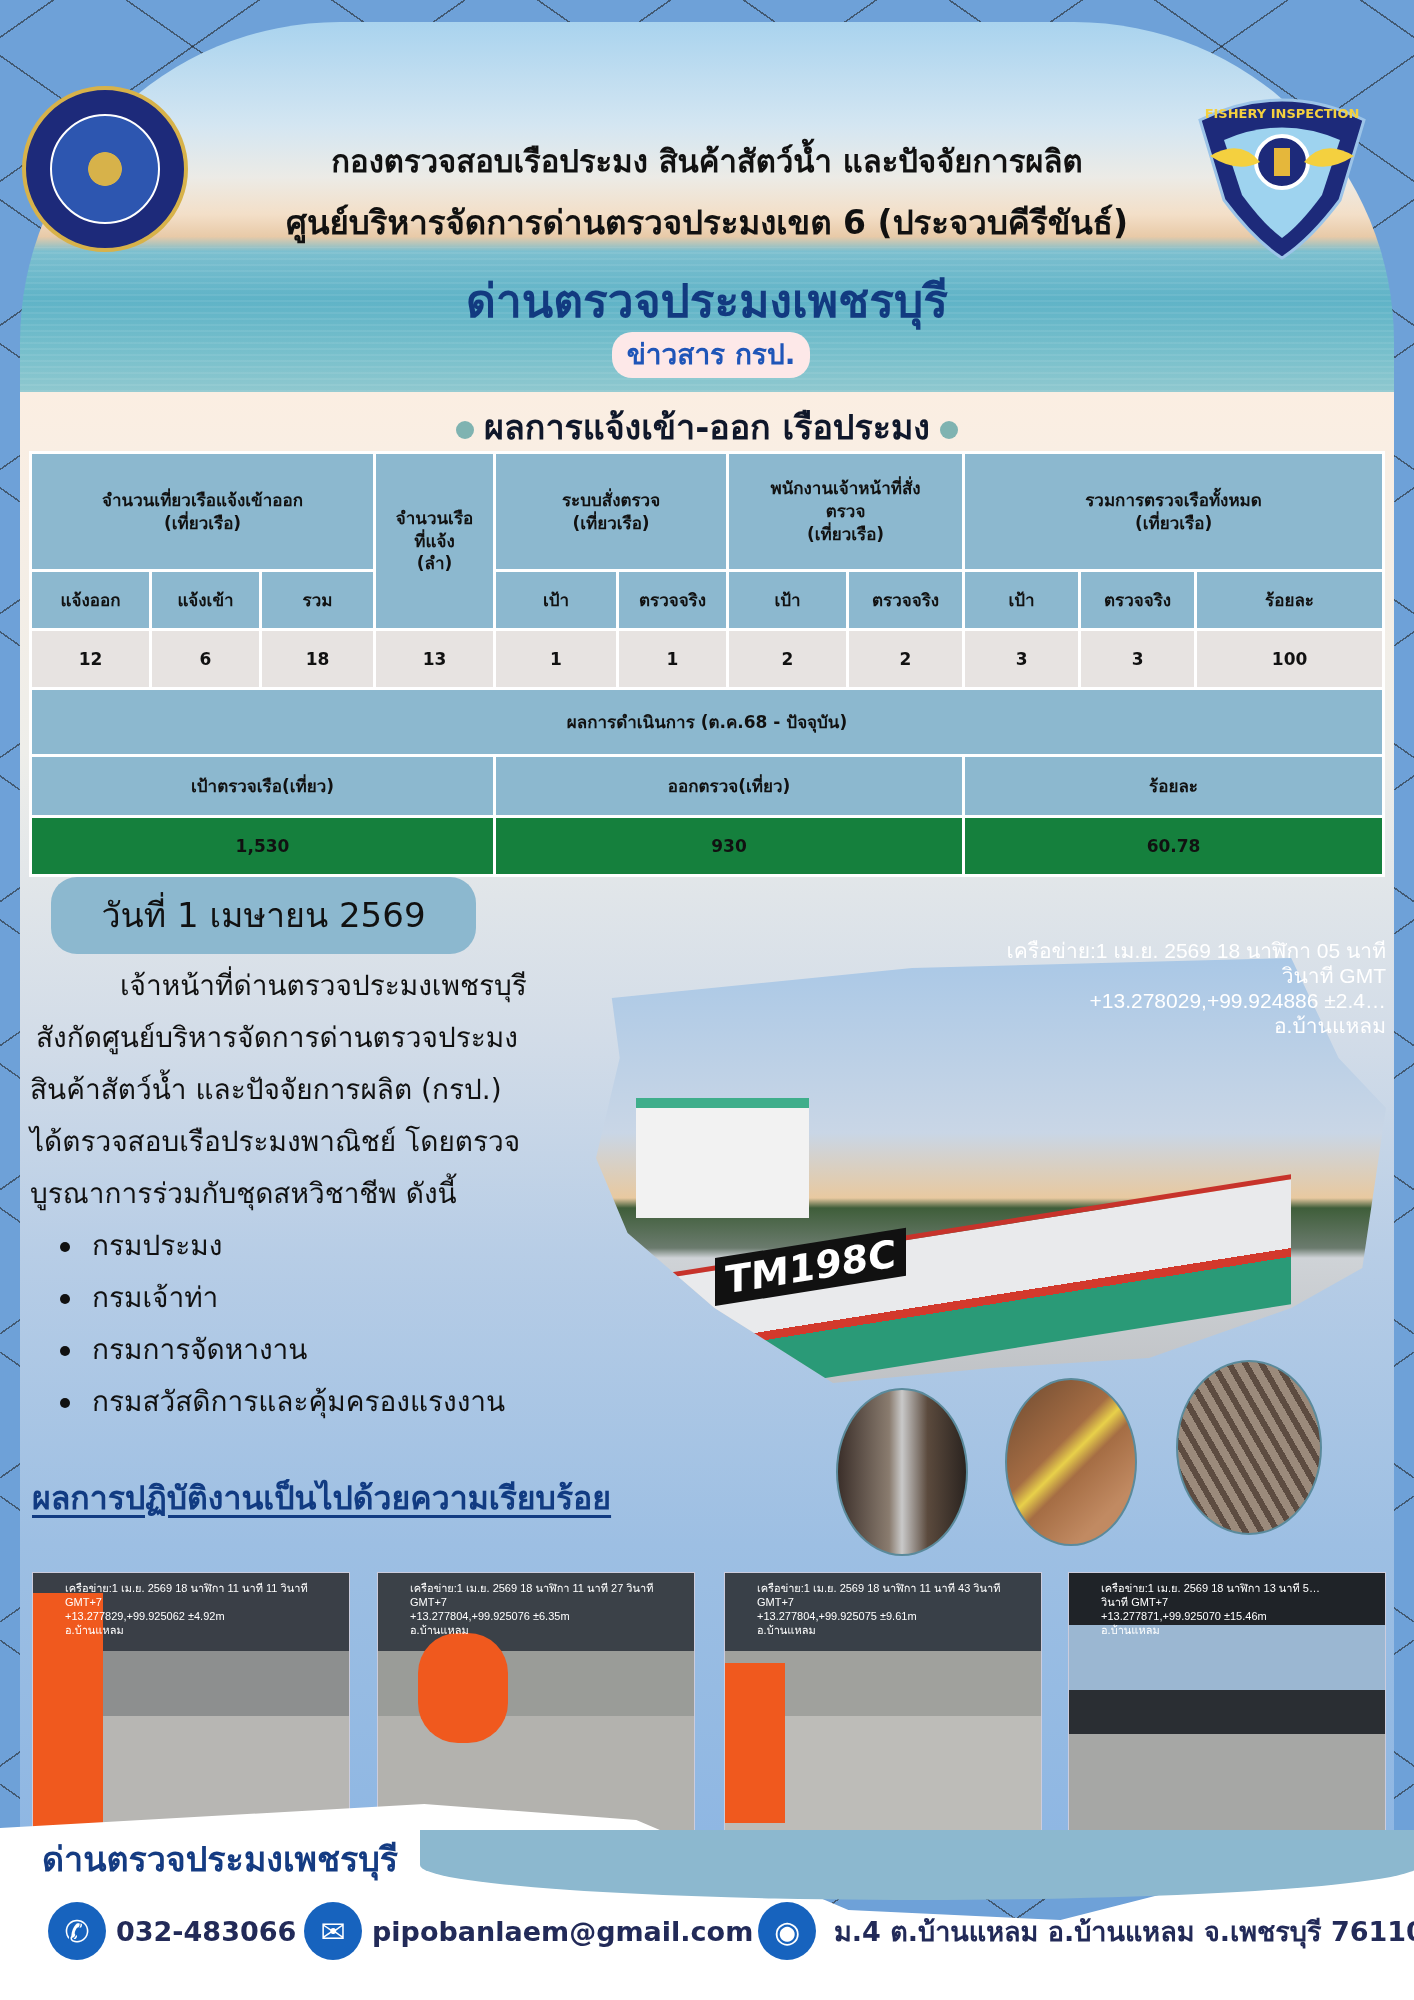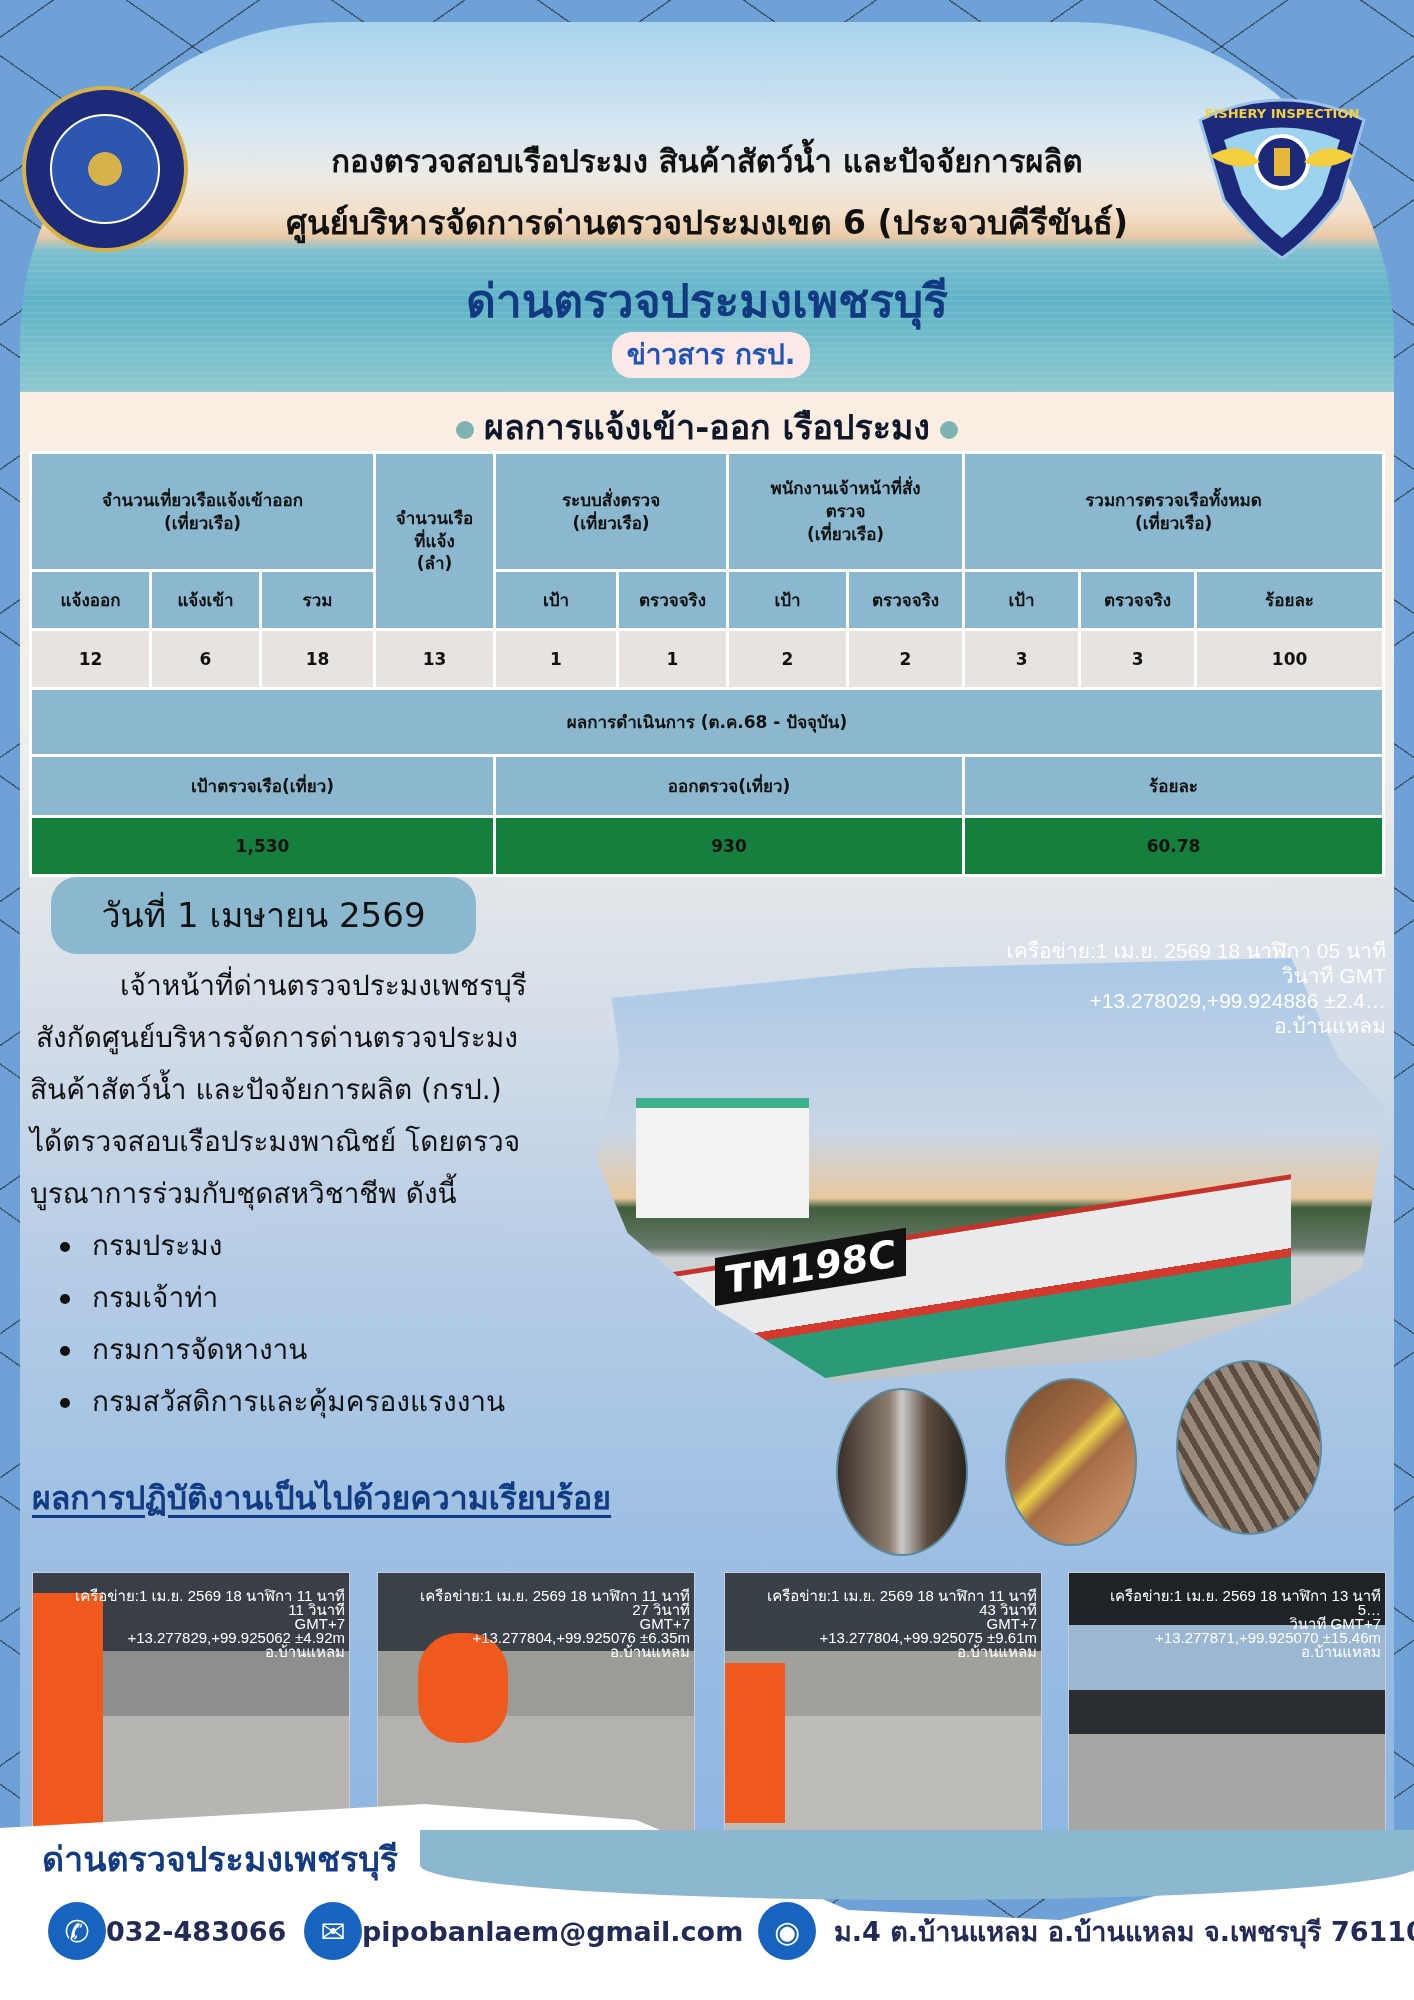--- a/index.html
+++ b/index.html
@@ -132,43 +132,43 @@
   
   .photo {
     position: absolute; top: 1572px; width: 318px; height: 262px;
     border: 1px solid #ccd; overflow: hidden;
   }
   .p1 { left: 32px; background: linear-gradient(180deg,#3a3f47 0 30%,#8d8f8f 30% 55%,#b7b6b3 55%); }
   .p2 { left: 377px; background: linear-gradient(180deg,#3b4148 0 30%,#9a9c98 30% 55%,#b3b2ae 55%); }
   .p3 { left: 724px; background: linear-gradient(180deg,#394048 0 30%,#a0a19d 30% 55%,#bdbcb8 55%); }
   .p4 { left: 1068px; background: linear-gradient(180deg,#1f2328 0 20%,#9bb7d2 20% 45%,#2a2e33 45% 62%,#a6a7a5 62%); }
   .photo .stamp {
-    position: absolute; right: 4px; top: 16px; width: 280px; text-align: right; color: #fff;
-    font-family: "Liberation Sans", sans-serif; font-size: 15px; line-height: 14px;
+    position: absolute; right: 4px; top: 8px; width: 280px; text-align: left; color: #fff;
+    font-family: "Liberation Sans", sans-serif; font-size: 11px; line-height: 14px;
   }
   .photo .vest { position: absolute; background: #f0591e; }
   
   .footer {
     position: absolute; left: 0; top: 1800px; width: 1414px; height: 200px;
     background: #fff;
     clip-path: polygon(0 14%, 30% 2%, 45% 10%, 60% 55%, 75% 60%, 100% 15%, 100% 100%, 0 100%);
   }
   .footer-wave {
     position: absolute; left: 420px; top: 1830px; width: 1000px; height: 70px;
     border-radius: 0 0 50% 50%; background: #8cb8cf; z-index: 1;
   }
   .f-title {
     position: absolute; left: 42px; top: 1832px; font-size: 34px; font-weight: bold; color: #143b82; z-index: 2;
   }
   .contact { position: absolute; top: 1902px; display: flex; align-items: center; z-index: 2; }
   .ic {
     width: 58px; height: 58px; border-radius: 50%; background: #1763be;
     display: flex; align-items: center; justify-content: center; color: #fff; font-size: 30px;
   }
-  .ct { font-weight: bold; color: #222a58; font-size: 27px; white-space: nowrap; }
+  .ct { font-weight: bold; color: #222a58; font-size: 27px; margin-left: 10px; white-space: nowrap; }
 </style>
 </head>
 <body>
 
 <div class="net-bg"></div>
 
 <div class="hero"></div>
 
 <div class="logo-left">
   <div class="inner"></div>

